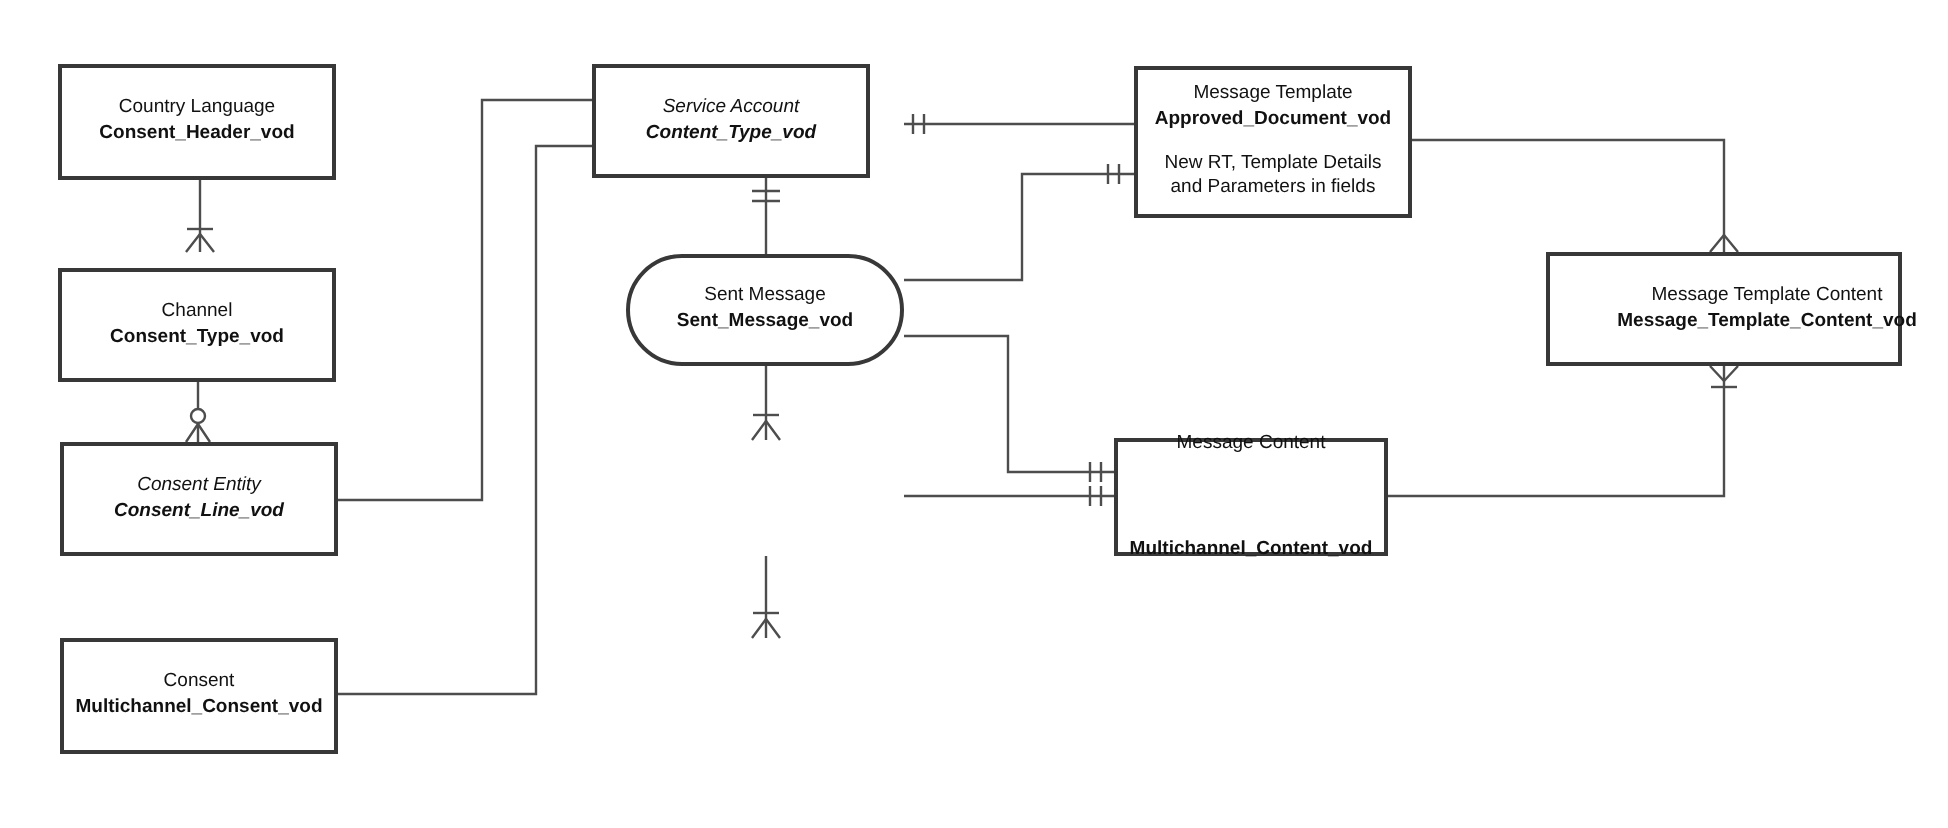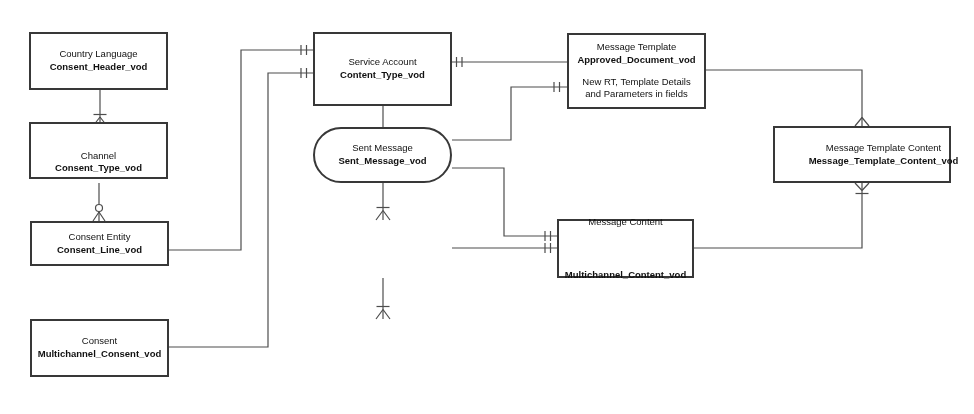--- a/index.html
+++ b/index.html
@@ -18,24 +18,24 @@
   .entity{
     position:absolute;z-index:1;background:#fff;
     border:2px solid var(--border-color);
     display:flex;flex-direction:column;align-items:center;justify-content:center;
     text-align:center;font-size:9.5px;line-height:1.32;color:var(--text-color);
     box-sizing:border-box;padding:2px;
   }
   .ename{font-weight:bold;}
   .enote{margin-top:9px;}
   #e-country-language{left:29px;top:32px;width:139px;height:58px;}
-  #e-channel{left:29px;top:122px;width:139px;height:57px;justify-content:flex-end;}
-  #e-consent-entity{left:30px;top:221px;width:139px;height:45px;}
+  #e-channel{left:29px;top:134px;width:139px;height:57px;}
+  #e-consent-entity{left:30px;top:221px;width:139px;height:57px;font-style:italic;}
   #e-consent{left:30px;top:319px;width:139px;height:58px;justify-content:center;}
-  #e-service-account{left:313px;top:32px;width:139px;height:74px;}
+  #e-service-account{left:296px;top:32px;width:139px;height:57px;font-style:italic;}
   #e-sent-message{left:313px;top:127px;width:139px;height:56px;border-radius:28px;}
   #e-message-activity{left:313px;top:220px;width:139px;height:58px;}
   #e-message-activity-details{left:290px;top:319px;width:185px;height:58px;}
   #e-message-template{left:567px;top:33px;width:139px;height:76px;}
   #e-message-content{left:557px;top:219px;width:137px;height:59px;gap:40px;}
   #e-message-template-content{left:773px;top:126px;width:178px;height:57px;padding-left:45px;}
 </style>
 </head>
 <body>
 

